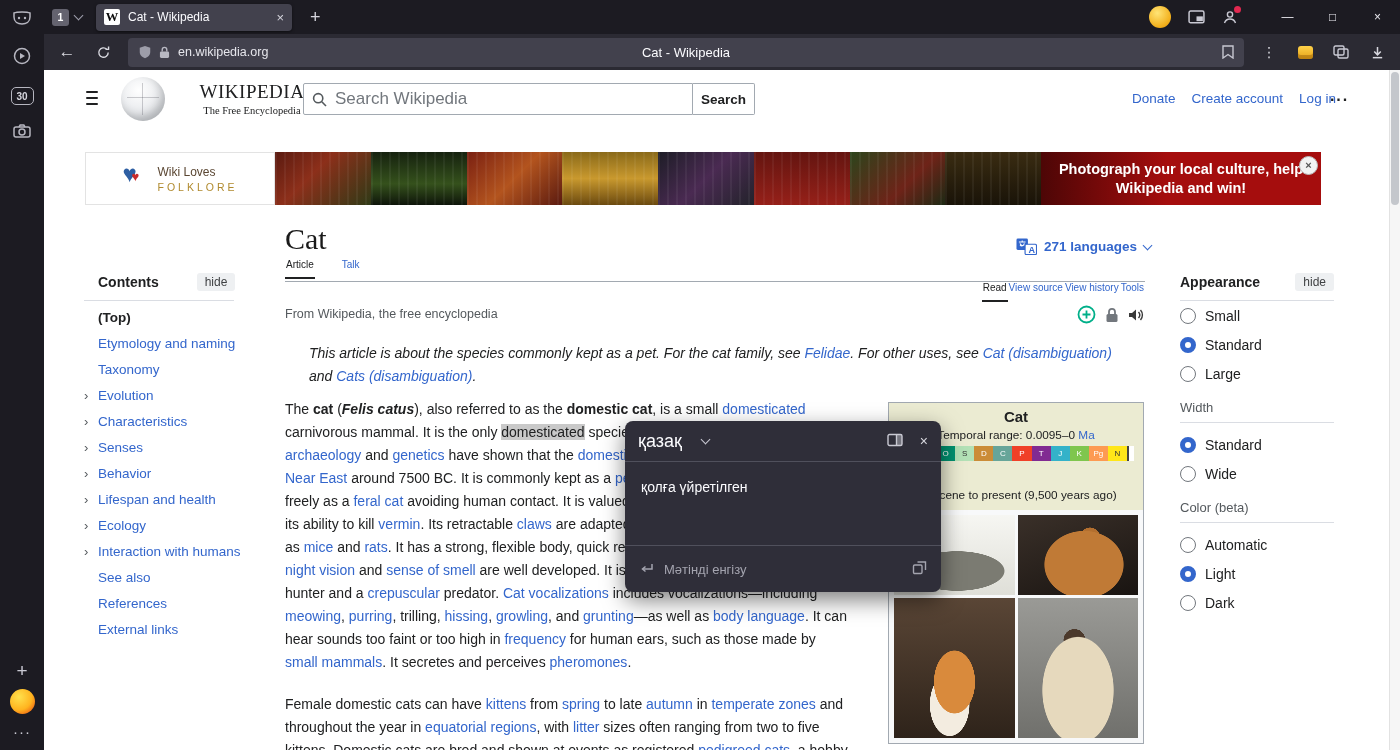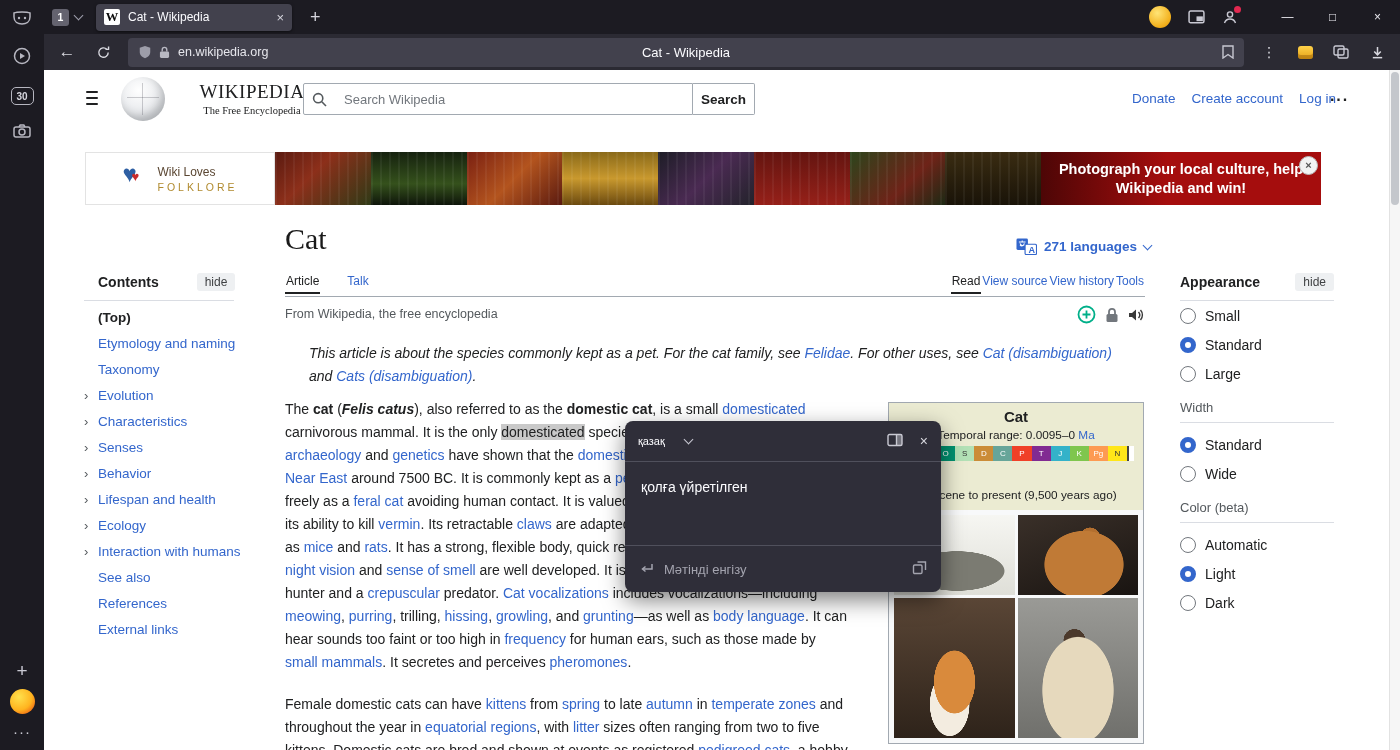--- a/index.html
+++ b/index.html
@@ -50,21 +50,21 @@
   .hamburger{position:absolute;left:36px;top:17px;width:24px;height:22px;border:none;background:none;display:flex;flex-direction:column;justify-content:center;gap:4px;}
   .hamburger i{display:block;height:2px;background:#202122;border-radius:1px;}
   .globe{position:absolute;left:77px;top:7px;width:44px;height:44px;border-radius:50%;background:radial-gradient(circle at 40% 30%,#ffffff,#e8eaed 55%,#c4c9cf);box-shadow:inset -4px -5px 9px rgba(0,0,0,.18);}
   .globe::before{content:"";position:absolute;left:6px;right:6px;top:20px;height:1px;background:rgba(60,60,70,.25);}
   .globe::after{content:"";position:absolute;top:6px;bottom:6px;left:21px;width:1px;background:rgba(60,60,70,.25);}
   .wordmark{position:absolute;left:128px;top:11px;text-align:center;font-family:"Liberation Serif",serif;width:160px;}
   .wm-top{font-size:19px;letter-spacing:.5px;color:#202122;}
   .wm-sub{font-size:10.5px;margin-top:2px;color:#202122;}
   .searchbox{position:absolute;left:259px;top:13px;display:flex;width:452px;height:32px;box-sizing:border-box;}
   .s-input{flex:1;border:1px solid #a2a9b1;border-radius:2px 0 0 2px;display:flex;align-items:center;padding:0 8px;background:#fff;}
-  .s-input input{border:none;outline:none;flex:1;font-size:13px;margin-left:15px;color:#202122;font-family:"Liberation Sans",sans-serif;}
+  .s-input input{border:none;outline:none;flex:1;font-size:17px;margin-left:6px;color:#202122;font-family:"Liberation Sans",sans-serif;}
   .s-input input::placeholder{color:#72777d;}
   .s-btn{width:62px;border:1px solid #a2a9b1;border-left:none;background:#fff;font-weight:bold;font-size:13.5px;border-radius:0 2px 2px 0;color:#202122;}
   .hlinks{position:absolute;left:1088px;top:21px;display:flex;gap:16px;font-size:13.5px;align-items:center;}
   .hlink{color:#36c;}
   .hmore{color:#202122;font-weight:bold;letter-spacing:1px;}
 
   
   .banner{position:absolute;left:41px;top:82px;width:1236px;height:53px;display:flex;}
   .b-logo{width:190px;background:#fff;border:1px solid #e3e3e3;box-sizing:border-box;display:flex;align-items:center;justify-content:center;gap:9px;}
   .b-hearts{position:relative;width:26px;height:26px;flex:none;}
@@ -83,21 +83,21 @@
   .bs6{background:linear-gradient(180deg,#641510,#962019);}
   .bs7{background:linear-gradient(135deg,#2c451c,#6e2318 60%,#1d2a14);}
   .bs8{background:linear-gradient(180deg,#3a2c12,#191308);}
   .b-msg{width:252px;background:linear-gradient(90deg,#4d0606,#a50d0d 45%);color:#fff;font-weight:bold;font-size:14.5px;display:flex;align-items:center;justify-content:center;text-align:center;padding:0 14px;position:relative;line-height:1.3;box-sizing:content-box;}
   .b-close{position:absolute;right:3px;top:4px;width:17px;height:17px;border-radius:50%;background:#f2f2f2;color:#555;display:grid;place-items:center;font-size:11px;border:1px solid #b9b9b9;line-height:1;}
 
   
   .a-title{position:absolute;left:241px;top:152px;font-family:"Liberation Serif",serif;font-size:30px;color:#1a1a1a;}
   .langs{position:absolute;left:966px;top:167px;display:flex;align-items:center;gap:7px;color:#36c;font-weight:bold;font-size:13.5px;border:none;background:none;}
   .langs .chev{border-color:#36c;}
-  .tabrow{position:absolute;left:241px;top:201px;width:860px;height:26px;border-bottom:1px solid #a2a9b1;display:flex;font-size:12px;box-sizing:border-box;}
+  .tabrow{position:absolute;left:241px;top:186px;width:860px;height:26px;border-bottom:1px solid #a2a9b1;display:flex;font-size:10px;box-sizing:border-box;flex-direction:column;}
   .tabs-l{display:flex;gap:26px;}
   .tabs-r{margin-left:auto;display:flex;}
   .vtab{padding:3px 1px;color:#36c;height:23px;box-sizing:border-box;}
   .vtab.active{color:#202122;border-bottom:2px solid #202122;}
   .fromline{position:absolute;left:241px;top:237px;font-size:12.5px;color:#54595d;}
   .status-icons{position:absolute;right:245px;top:235px;display:flex;gap:9px;align-items:center;}
 
   
   .hatnote{position:absolute;left:265px;top:272px;width:860px;font-style:italic;font-size:14px;line-height:23px;color:#202122;}
   .p1{position:absolute;left:241px;top:328px;font-size:14px;line-height:23px;}
@@ -145,21 +145,21 @@
   .ph{height:80px;}
   .ph.tall{height:140px;}
   .ph1{background:radial-gradient(ellipse 48px 20px at 52% 70%,#7b7b72 0 98%,transparent 100%),radial-gradient(circle 11px at 22% 55%,#6e6e66 0 98%,transparent 100%),linear-gradient(180deg,#f6f6f2,#dfdfd8);}
   .ph2{background:radial-gradient(ellipse 40px 34px at 55% 62%,#c07a36 0 98%,transparent 100%),radial-gradient(circle 10px at 60% 28%,#b36f2f 0 98%,transparent 100%),linear-gradient(160deg,#3a3029,#191411);}
   .ph3{background:radial-gradient(ellipse 34px 52px at 50% 60%,#d98a3c 0 60%,transparent 61%),radial-gradient(ellipse 20px 32px at 46% 76%,#f3ece0 0 98%,transparent 100%),linear-gradient(180deg,#5a4636,#2e231a);}
   .ph4{background:radial-gradient(ellipse 36px 54px at 50% 66%,#e6d9bd 0 98%,transparent 100%),radial-gradient(circle 11px at 47% 30%,#4c3a2c 0 98%,transparent 100%),linear-gradient(180deg,#9a9a96,#70706c);}
 
   
   .popup{position:absolute;left:625px;top:421px;width:316px;height:171px;background:#2f2e39;border-radius:8px;box-shadow:0 8px 22px rgba(0,0,0,.5);z-index:80;color:#fbfbfe;}
   .pp-head{height:40px;display:flex;align-items:center;padding:0 13px;border-bottom:1px solid #50505c;}
-  .pp-lang{font-size:11px;display:flex;align-items:center;gap:20px;background:none;border:none;color:#fbfbfe;padding:0;}
+  .pp-lang{font-size:18px;display:flex;align-items:center;gap:20px;background:none;border:none;color:#fbfbfe;padding:0;}
   .pp-lang .chev{border-color:#c9c9d3;}
   .pp-win{margin-left:auto;border:none;background:none;padding:0;}
   .pp-close{margin-left:17px;font-size:14px;color:#d8d8df;background:none;border:none;padding:0;}
   .pp-body{padding:17px 16px;font-size:14px;}
   .pp-foot{position:absolute;left:0;right:0;bottom:0;height:46px;border-top:1px solid #50505c;display:flex;align-items:center;padding:0 14px;color:#a4a4af;font-size:13px;gap:10px;}
   .pp-copy{margin-left:auto;border:none;background:none;padding:0;}
 </style>
 </head>
 <body>
 

